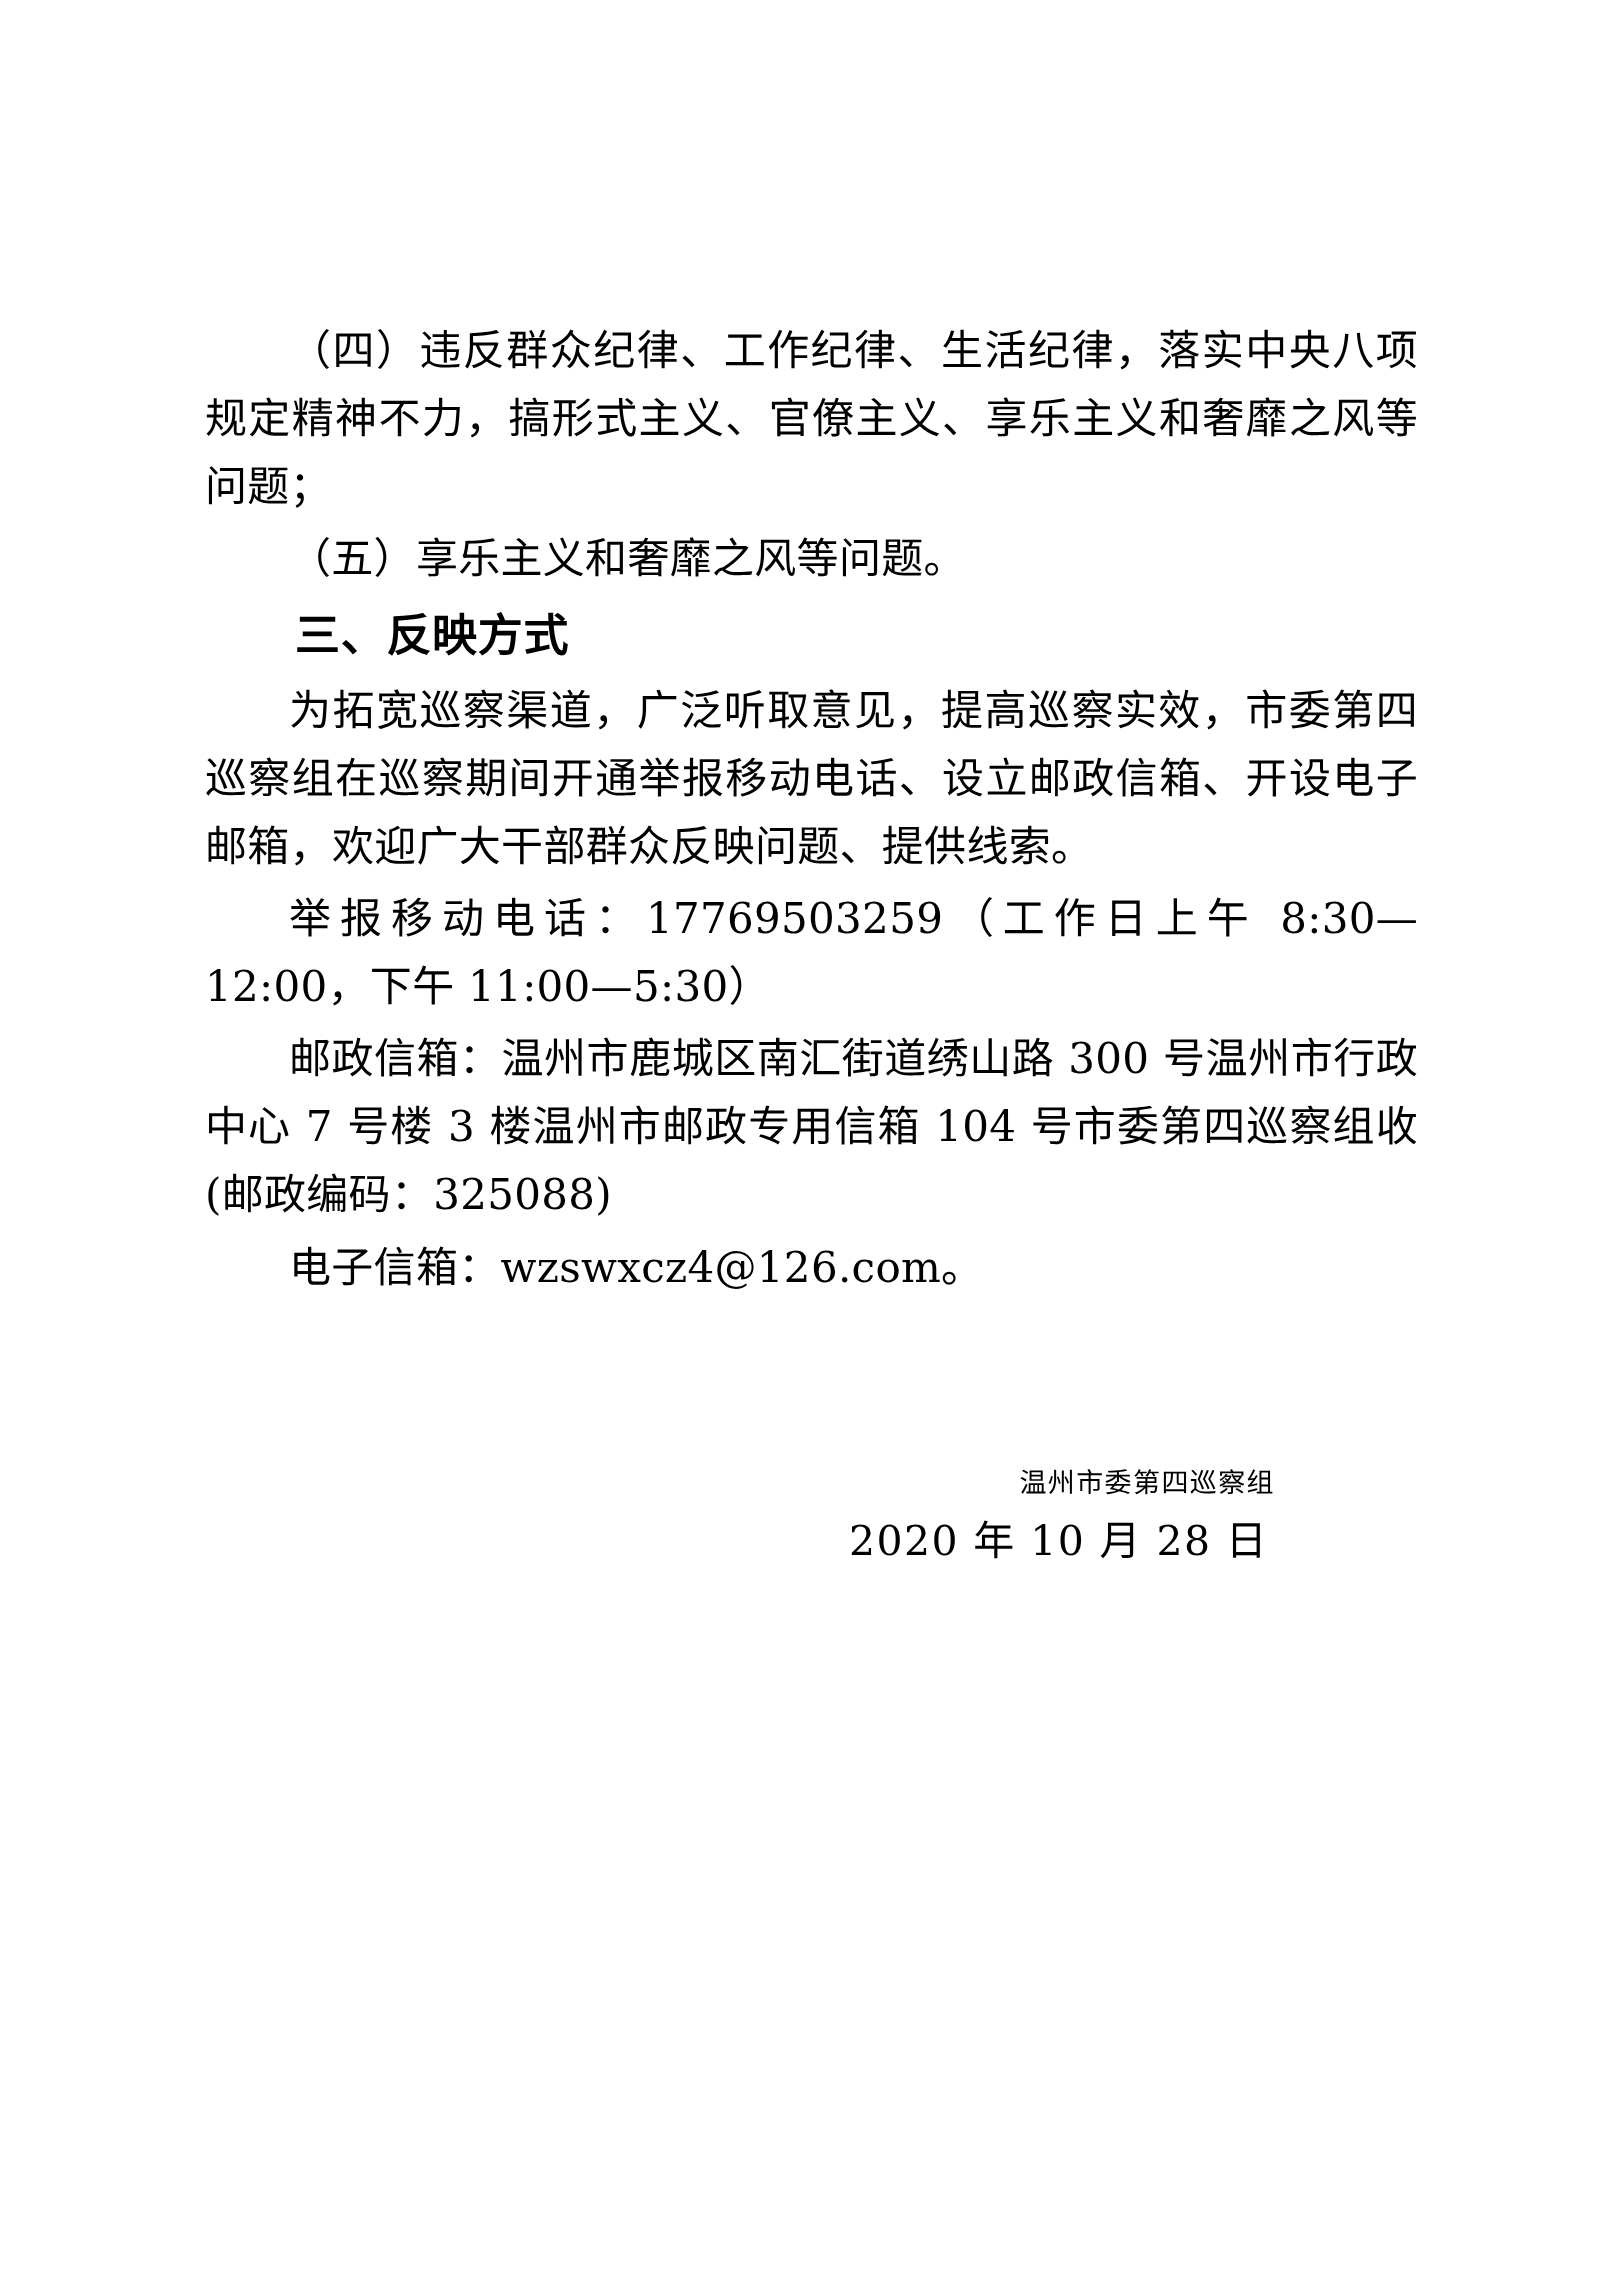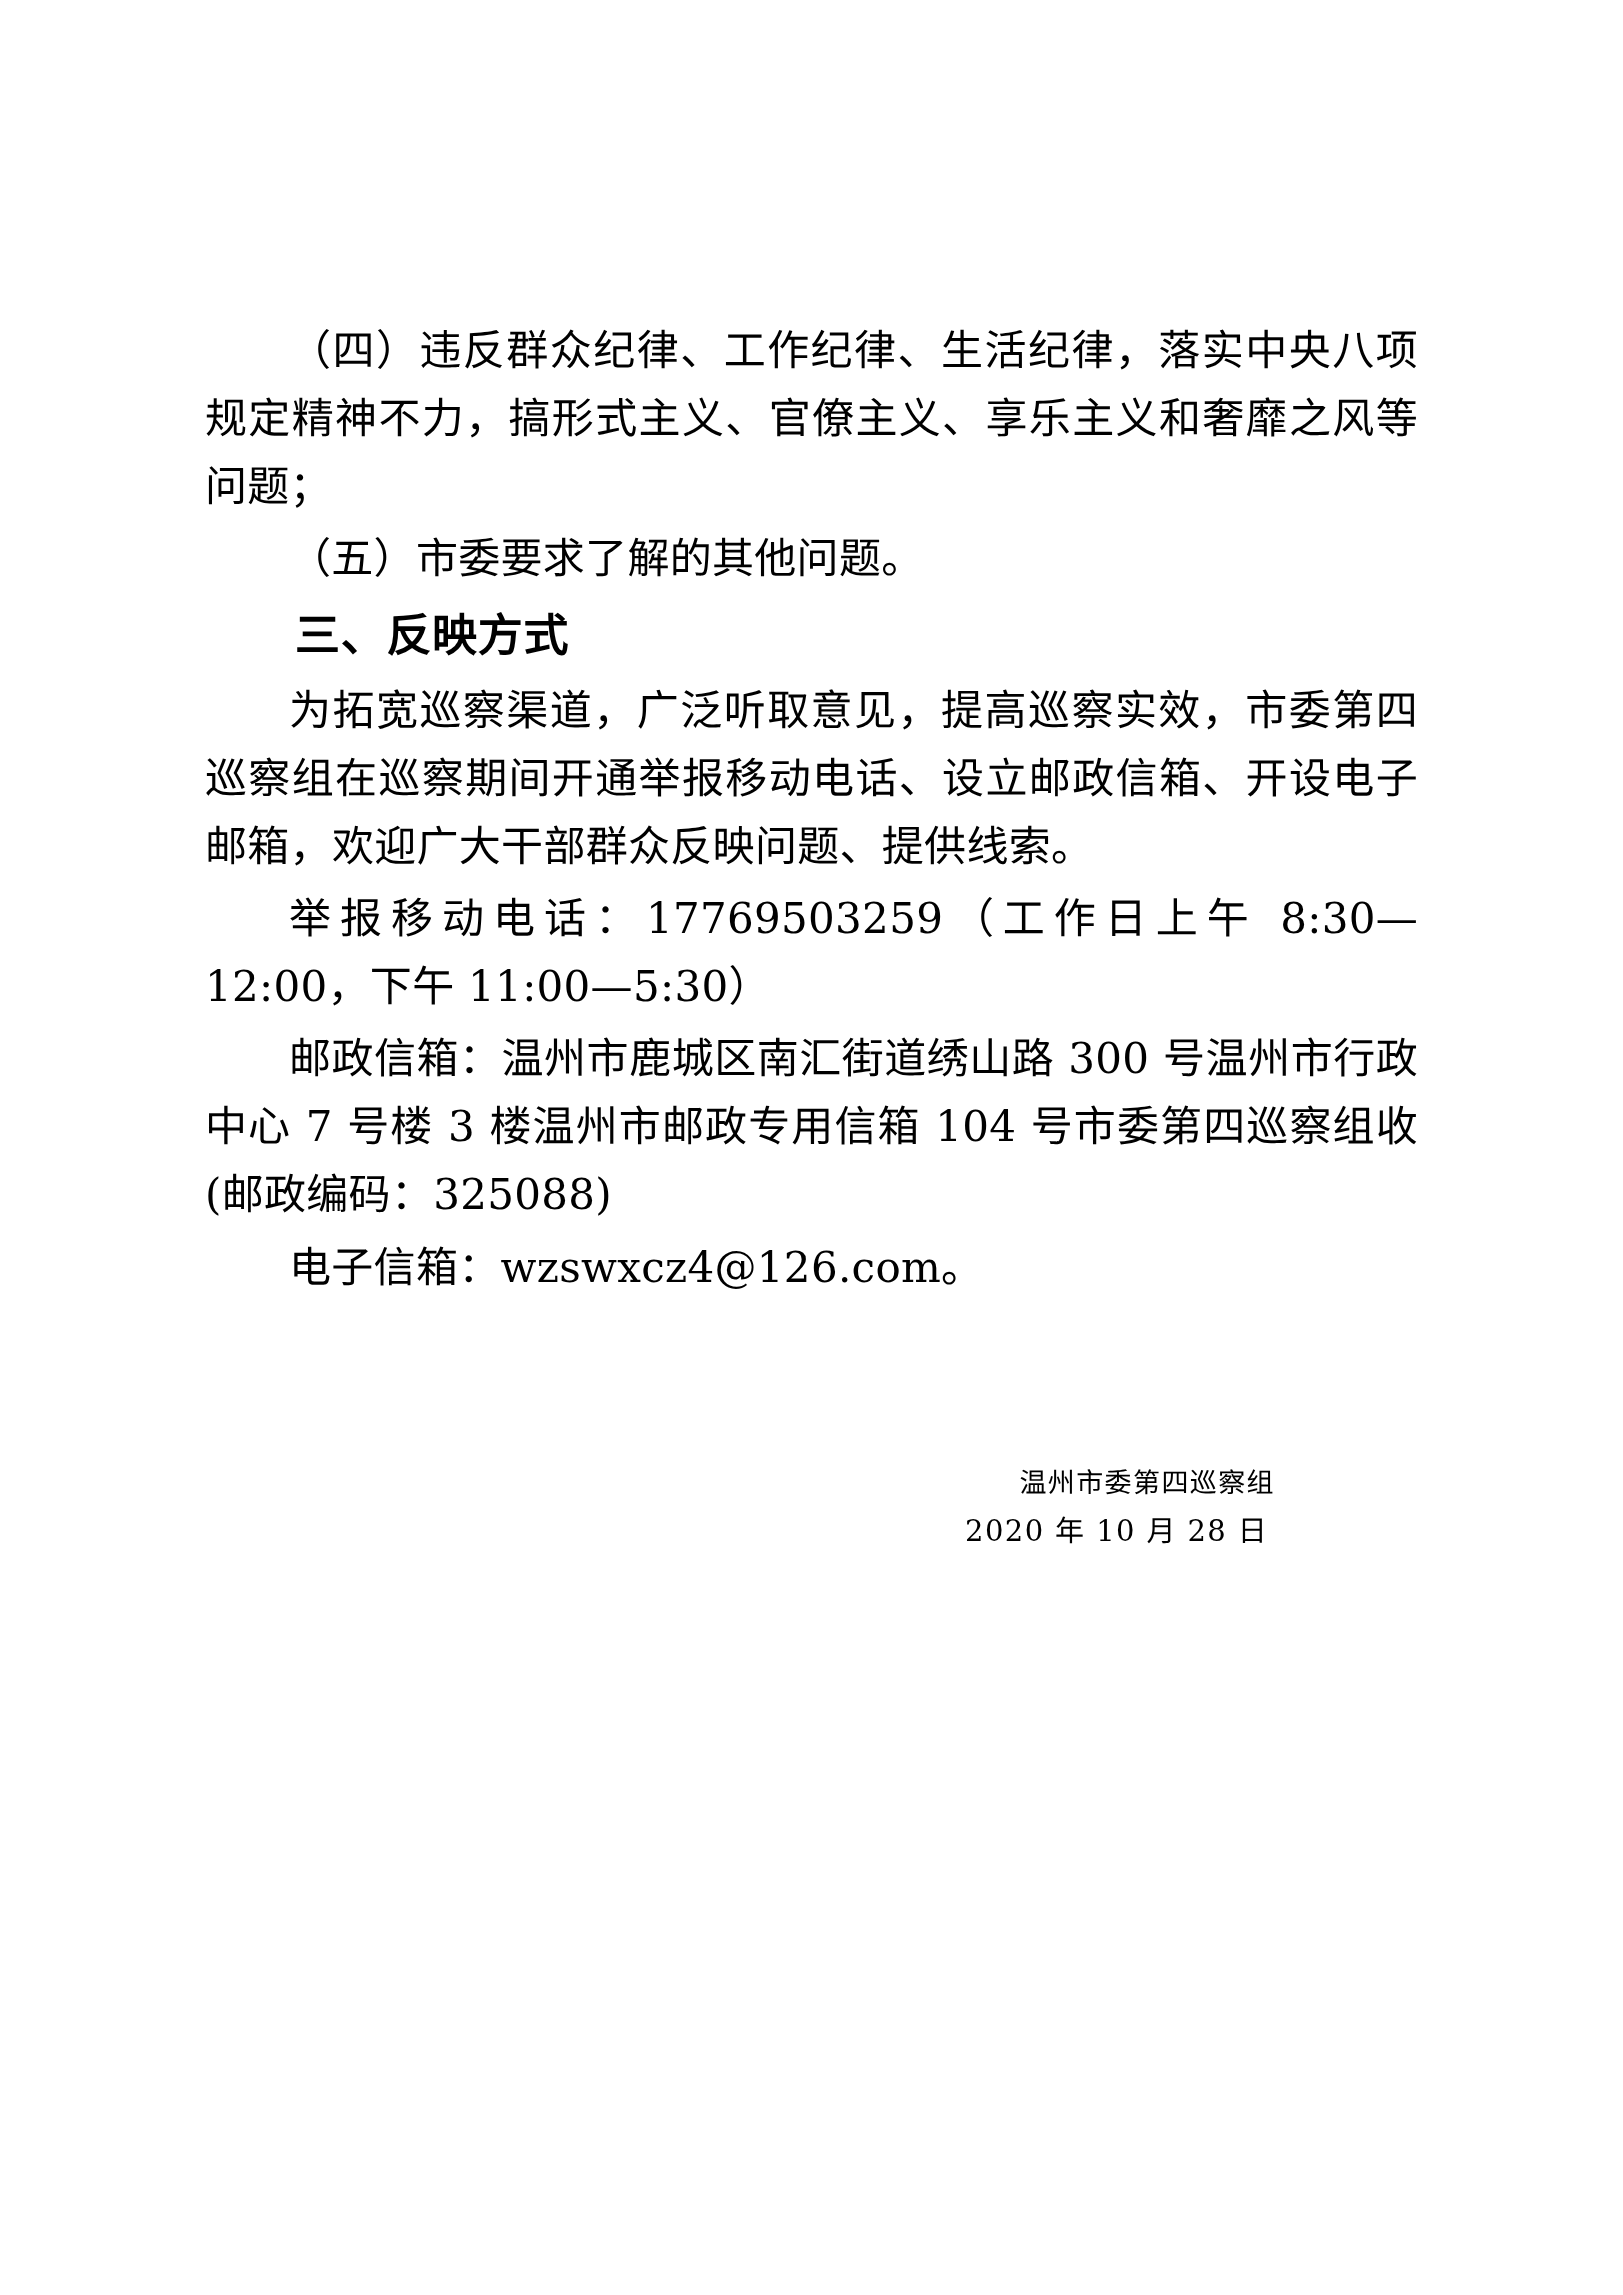--- a/index.html
+++ b/index.html
@@ -55,35 +55,35 @@
     margin-top: 0;
     text-align: right;
     padding-right: 143px;
   }
   .sig-line {
     font-size: 27px;
     line-height: 1.75;
     letter-spacing: 1.4px;
   }
   .sig-date {
-    font-size: 29px;
+    font-size: 41px;
     line-height: 1.75;
     letter-spacing: 1.4px;
     padding-right: 6.8px;
   }
 </style>
 </head>
 <body>
 
 <div class="page">
   <div class="doc-body">
 
     <p class="para">（四）违反群众纪律、工作纪律、生活纪律，落实中央八项规定精神不力，搞形式主义、官僚主义、享乐主义和奢靡之风等问题；</p>
 
-    <p class="para">（五）市委要求了解的其他问题。</p>
+    <p class="para">（五）享乐主义和奢靡之风等问题。</p>
 
     <h2 class="section-heading">三、反映方式</h2>
 
     <p class="para">为拓宽巡察渠道，广泛听取意见，提高巡察实效，市委第四巡察组在巡察期间开通举报移动电话、设立邮政信箱、开设电子邮箱，欢迎广大干部群众反映问题、提供线索。</p>
 
     <p class="para">举报移动电话：17769503259（工作日上午 8:30—12:00，下午 11:00—5:30）</p>
 
     <p class="para">邮政信箱：温州市鹿城区南汇街道绣山路 300 号温州市行政中心 7 号楼 3 楼温州市邮政专用信箱 104 号市委第四巡察组收(邮政编码：325088)</p>
 
     <p class="para-tight">电子信箱：wzswxcz4@126.com。</p>

